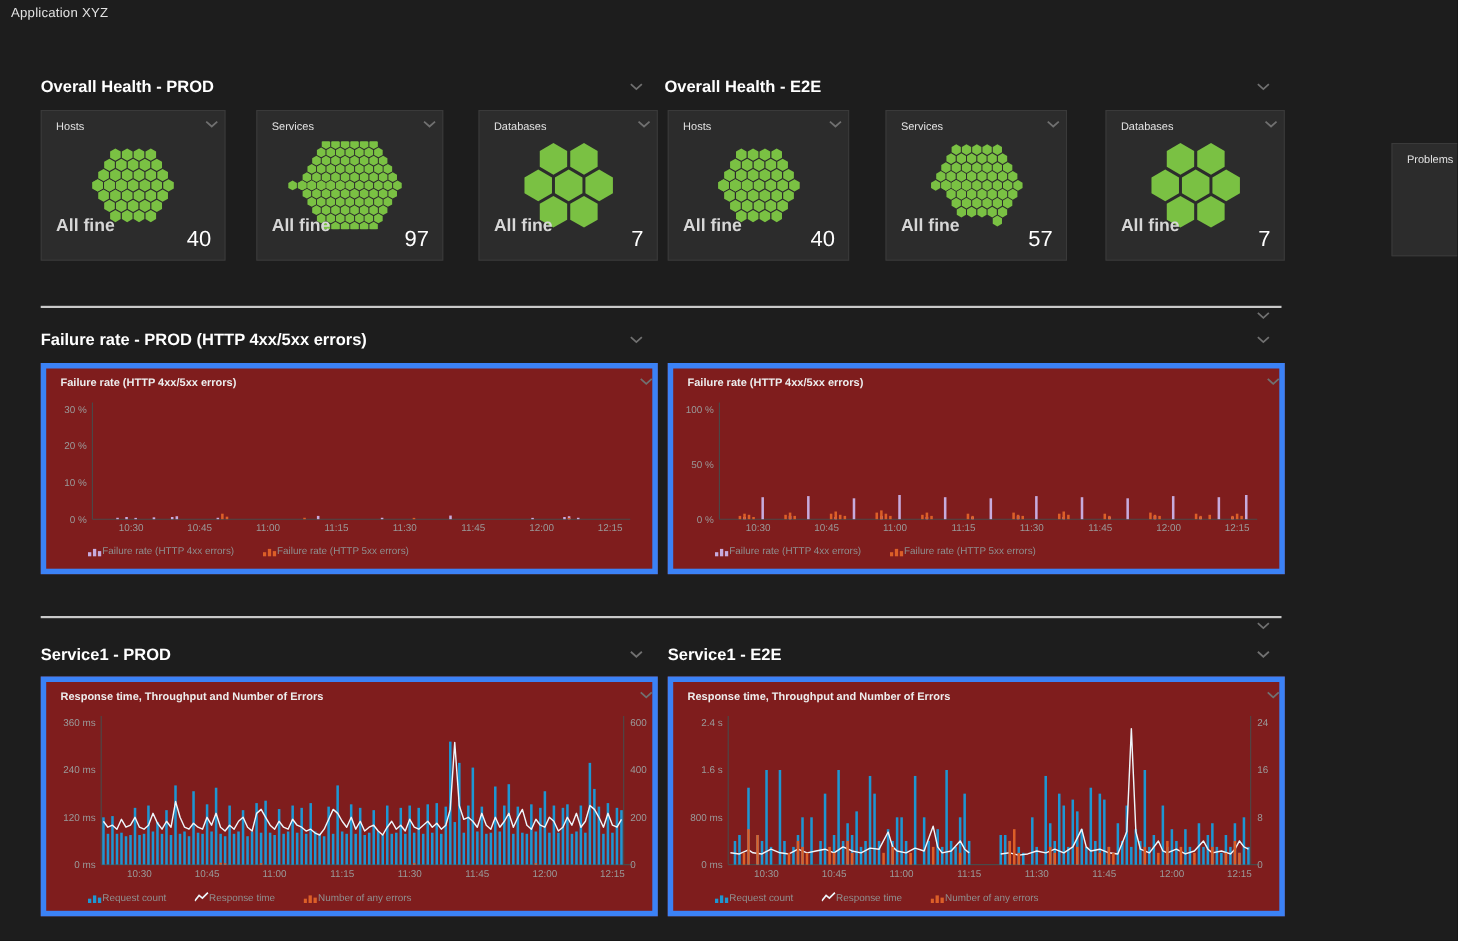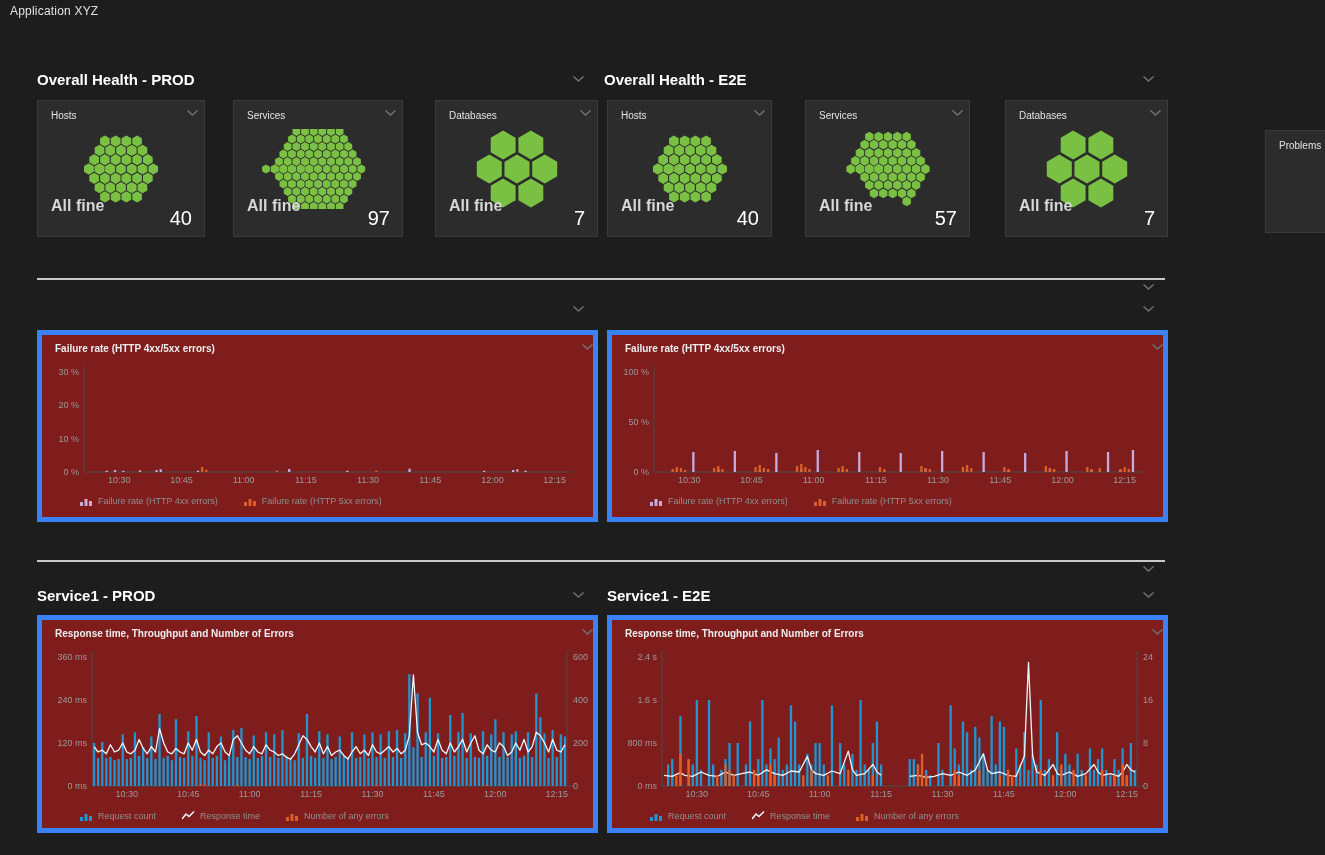--- a/index.html
+++ b/index.html
@@ -16,21 +16,21 @@
   .tile-label{position:absolute;left:13px;top:9px;font-size:10px;font-weight:normal;color:#e3e3e3;}
   .tile-status{position:absolute;left:13px;bottom:21px;font-size:16px;font-weight:bold;color:#d7d7d7;}
   .tile-count{position:absolute;right:12px;bottom:6px;font-size:20px;color:#fff;}
   .hexwrap{position:absolute;left:50%;top:52%;transform:translate(-50%,-50%);}
   .card{
     position:absolute;background:#7f1d1d;border:5px solid #3b82f6;box-sizing:border-box;
   }
   .card-title{position:absolute;left:13px;top:8px;font-size:10px;font-weight:bold;color:#ededed;}
   .plot{position:absolute;left:0;top:26px;}
   .legend{position:absolute;display:flex;gap:26px;align-items:center;font-size:9px;color:#8f8f8f;}
-  .legend .li{display:flex;align-items:center;gap:5px;cursor:pointer;}
+  .legend .li{display:flex;align-items:center;cursor:pointer;}
   .divider{position:absolute;height:2px;background:#c9c9c9;}
   .problems-count{position:absolute;right:14px;bottom:8px;font-size:34px;color:#f2f2f2;}
   .problems-dash{position:absolute;left:68px;top:17px;width:26px;height:1px;background:#4d4d4d;}
   svg text{font-family:"Liberation Sans",sans-serif;}
 </style>
 </head>
 <body>
 
 <div id="screen">
 
@@ -354,20 +354,21 @@
     <div class="tile-label">Problems</div>
     <div class="problems-dash"></div>
     <div class="problems-count">0</div>
   <svg width="13" height="8" class="chev" style="left: 85px; top: 8px;">
         <polyline points="1.5,1.5 6.5,6 11.5,1.5" fill="none" stroke="#707070" stroke-width="1.6"></polyline>
       </svg>
     </div>
 
   <div class="divider" style="left:37px;top:278px;width:1128px;"></div>
 
+  <div class="section-header" style="left:37px;top:301px;">Failure rate - PROD (HTTP 4xx/5xx errors)</div>
 
   <div class="card" id="slot-failure_prod" style="left:37px;top:330px;width:561px;height:192px;">
       <div class="card-title">Failure rate (HTTP 4xx/5xx errors)</div>
       <svg width="13" height="8" class="chev" style="left: 539px; top: 8px;">
         <polyline points="1.5,1.5 6.5,6 11.5,1.5" fill="none" stroke="#707070" stroke-width="1.6"></polyline>
       </svg>
       <svg width="559" height="132" class="plot">
         <line x1="42" y1="5" x2="42" y2="111" stroke="#4a4a4a" stroke-width="1"></line>
         <line x1="42" y1="111" x2="531" y2="111" stroke="#4a4a4a" stroke-width="1"></line>
         <text x="37" y="114" text-anchor="end" font-size="9" fill="#9a9a9a">0 %</text>

